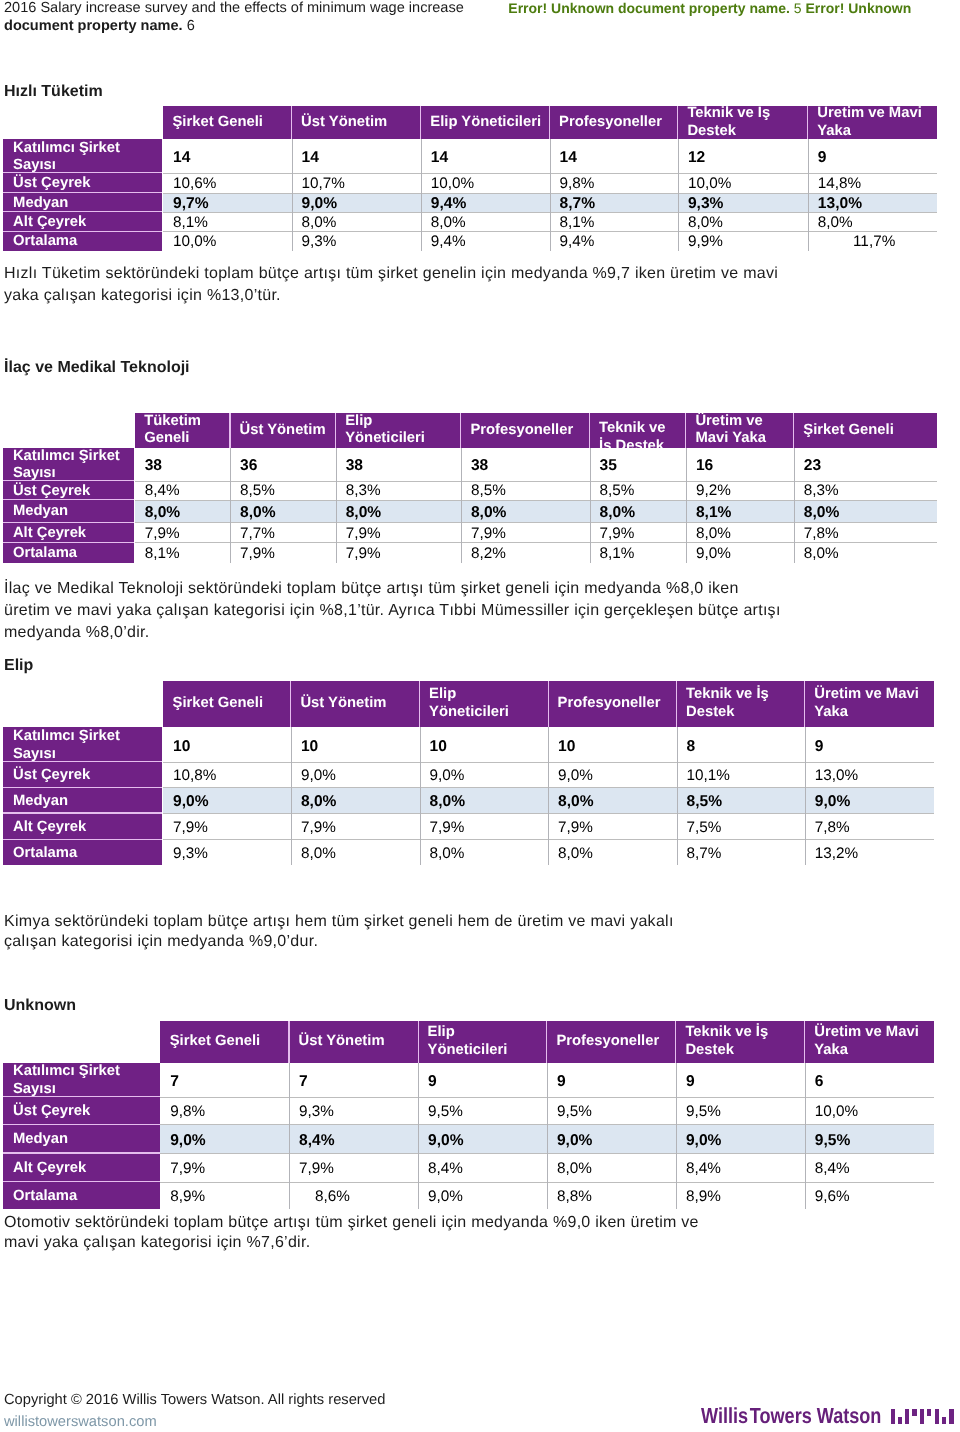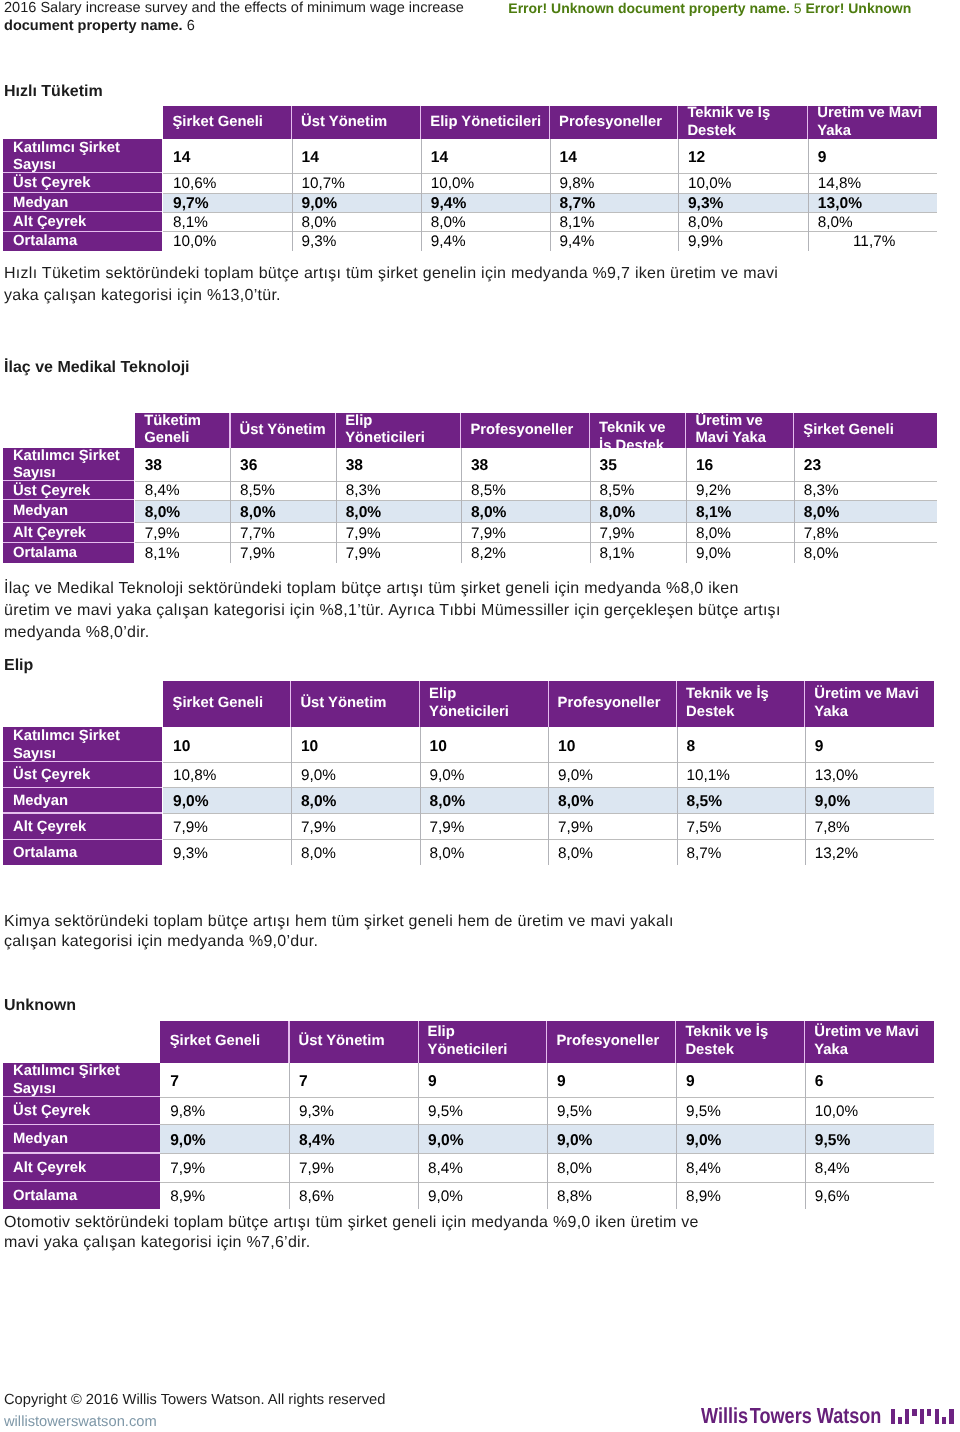--- a/index.html
+++ b/index.html
@@ -660,21 +660,21 @@
         <span>8,4%</span>
       </div>
 <div class="lab" style="left:2.7px;top:1181.7px;width:157.1px;height:27.5px">
         <span>Ortalama</span>
       </div>
 <div class="hline" style="left:160.2px;top:1181.7px;width:773.6px"></div>
 <div class="sep" style="left:2.7px;top:1181.1px;width:157.1px;height:1.2px"></div>
 <div class="cell" style="left:160.2px;top:1181.7px;width:128.8px;height:27.5px">
         <span>8,9%</span>
       </div>
-<div class="cell" style="left:289.0px;top:1181.7px;width:129.1px;height:27.5px">
+<div class="cell" style="left:305px;top:1181.7px;width:129.1px;height:27.5px">
         <span>8,6%</span>
       </div>
 <div class="cell" style="left:418.1px;top:1181.7px;width:128.8px;height:27.5px">
         <span>9,0%</span>
       </div>
 <div class="cell" style="left:546.9px;top:1181.7px;width:129.0px;height:27.5px">
         <span>8,8%</span>
       </div>
 <div class="cell" style="left:675.9px;top:1181.7px;width:128.9px;height:27.5px">
         <span>8,9%</span>

